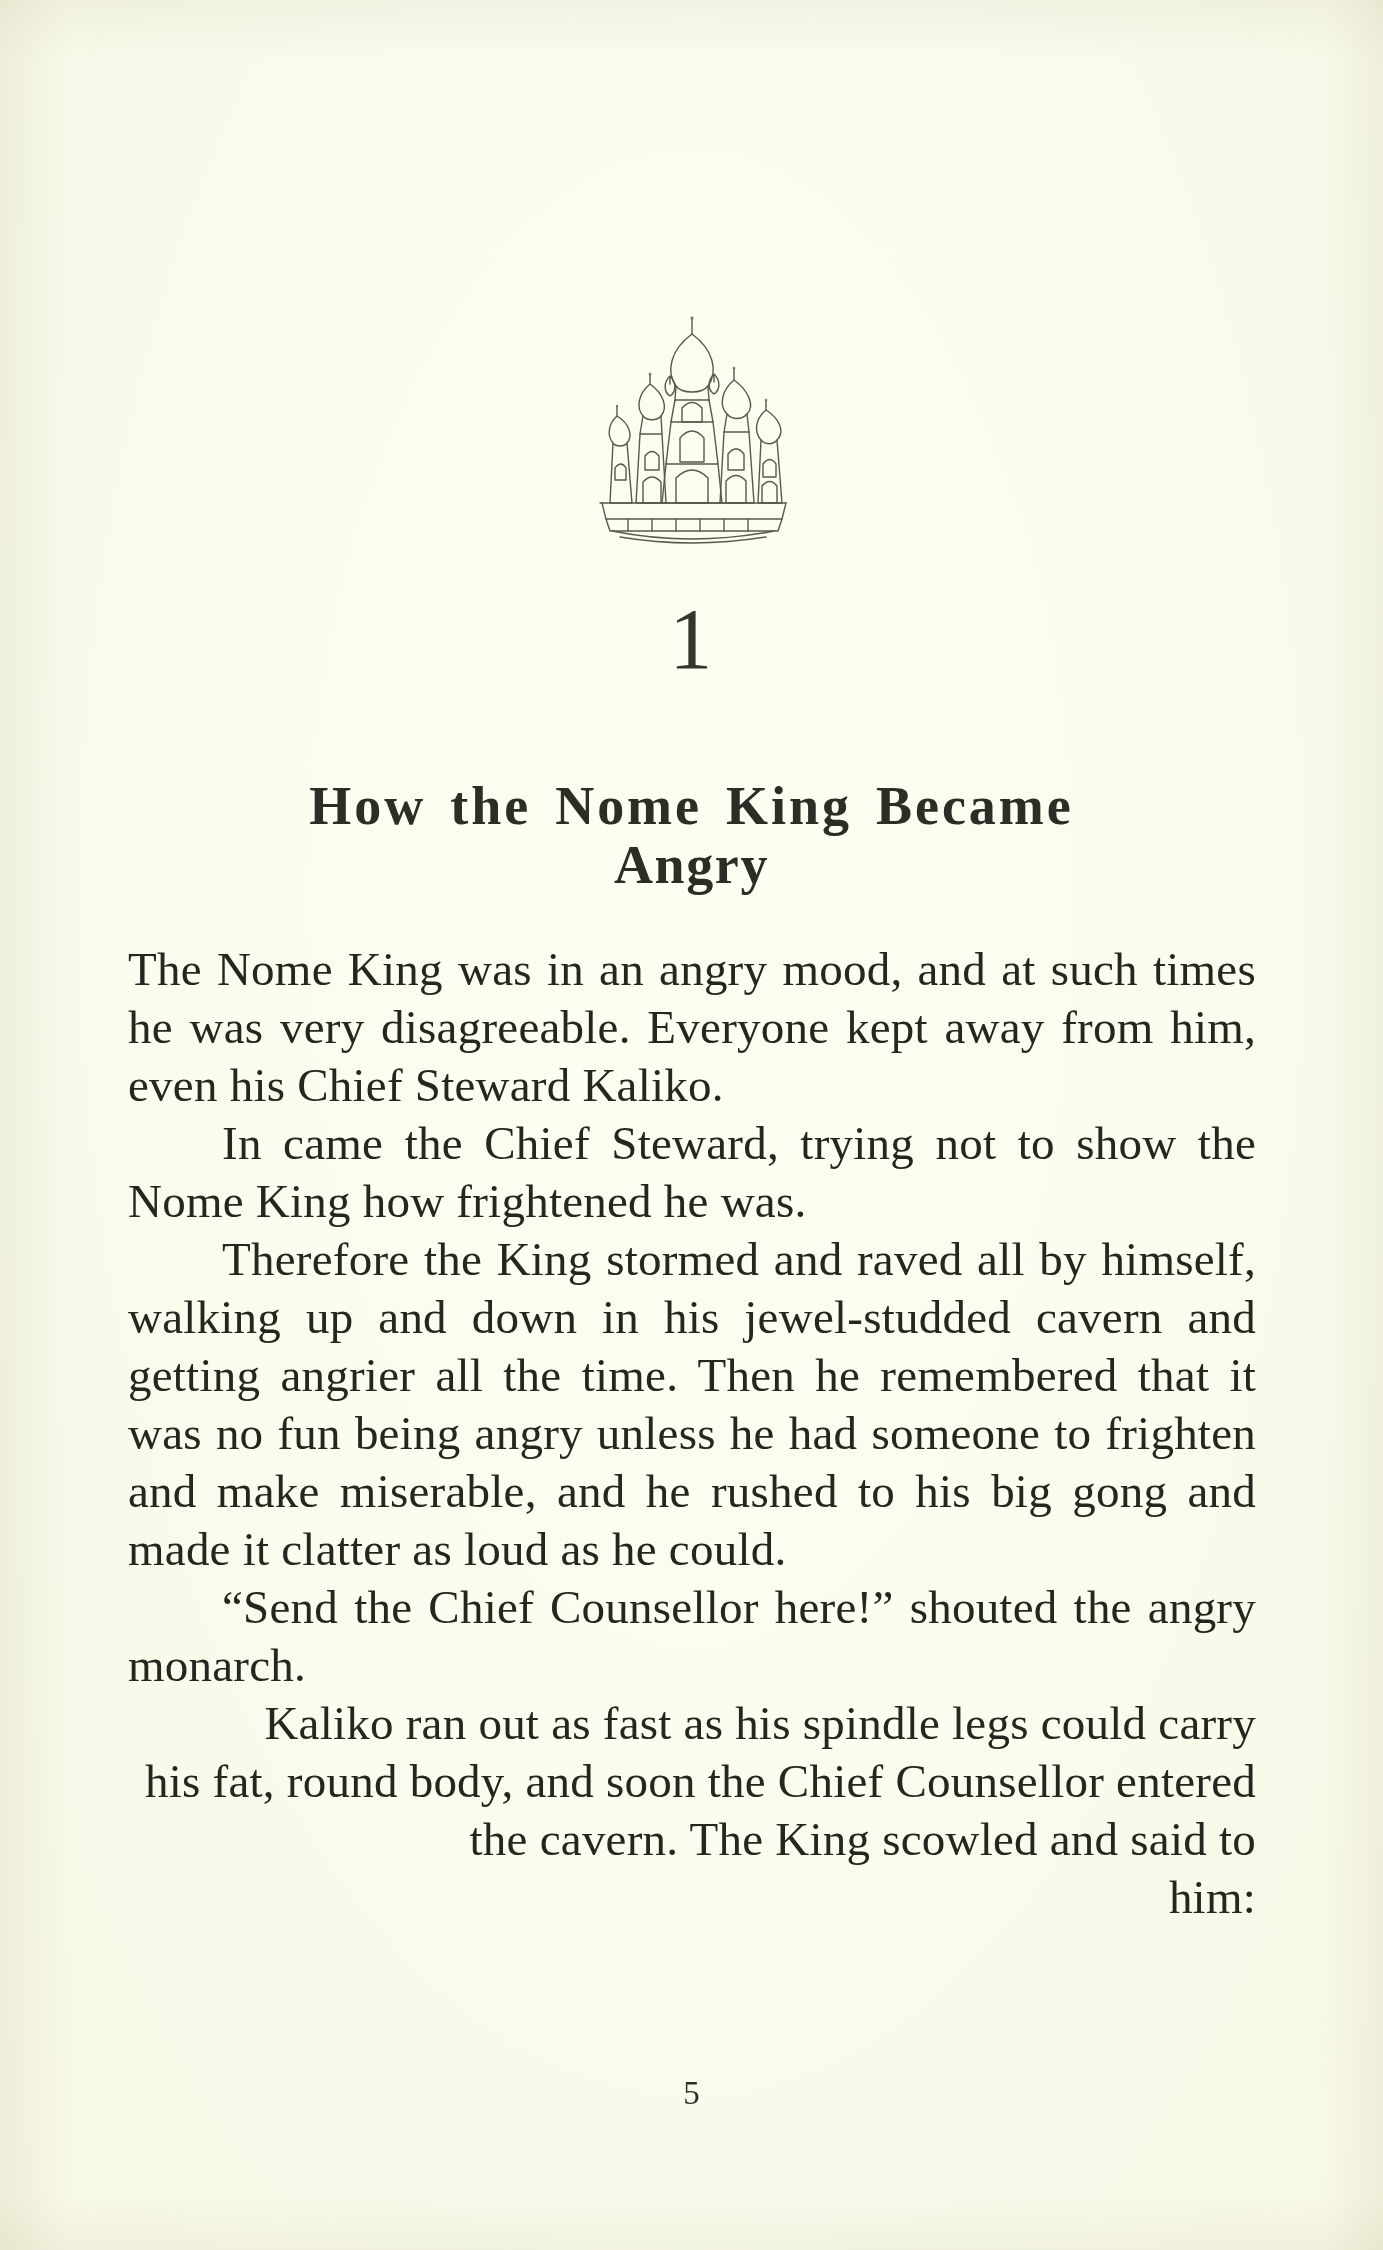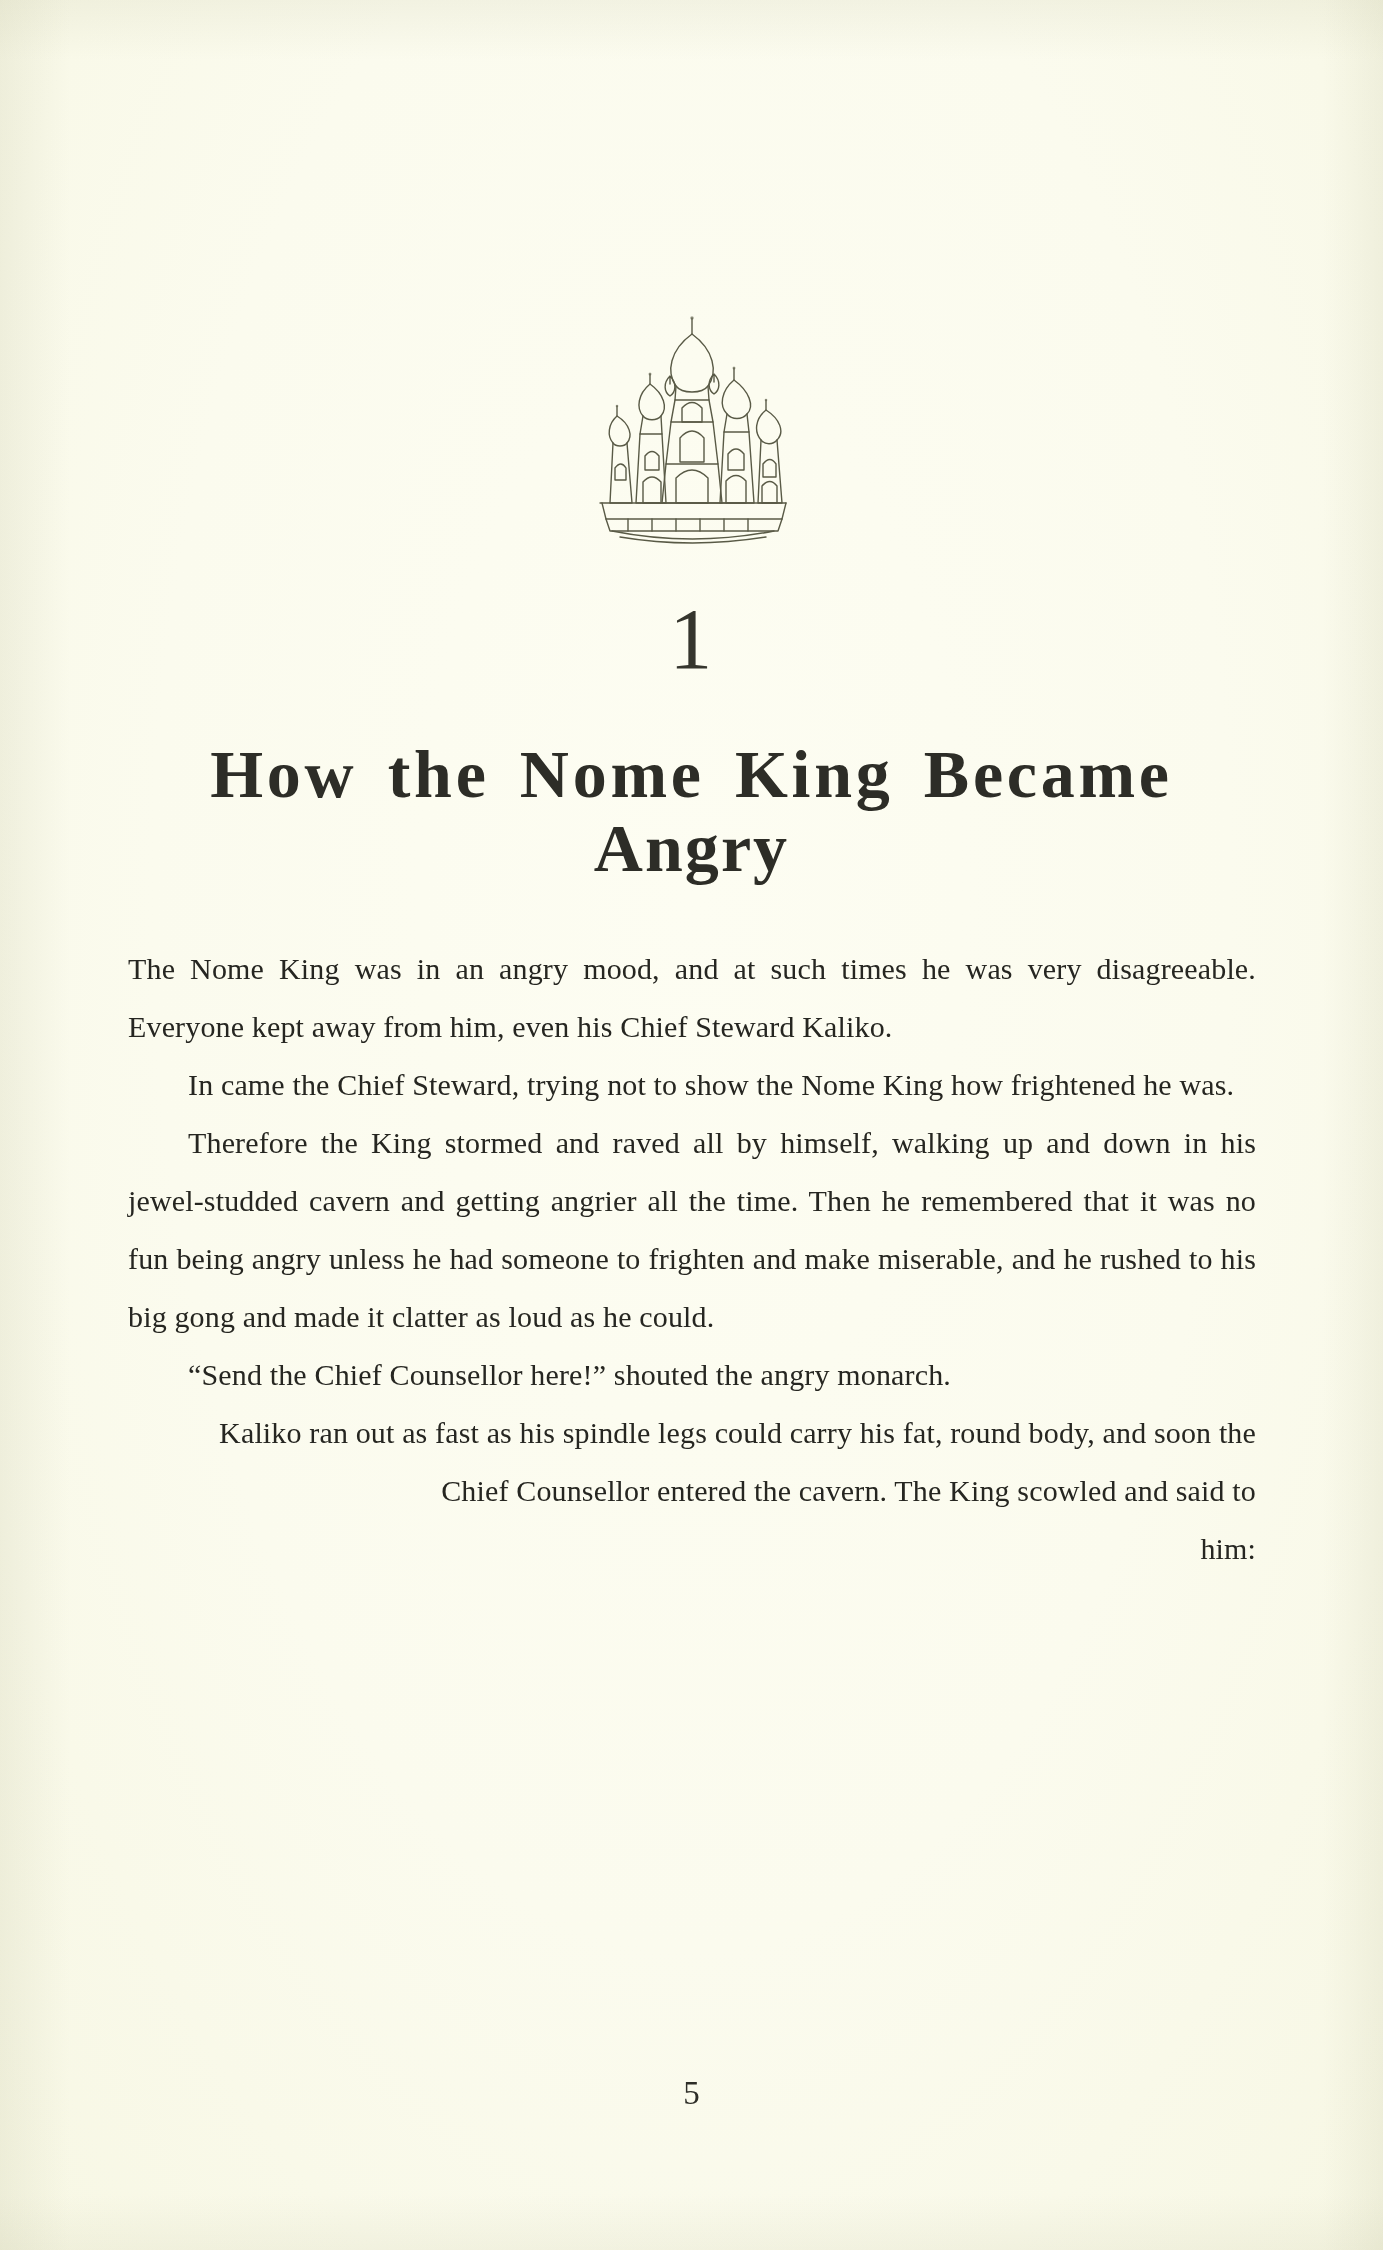--- a/index.html
+++ b/index.html
@@ -67,43 +67,43 @@
     width: 100%;
     text-align: center;
     font-size: 86px;
     line-height: 1;
     font-family: "Liberation Serif", serif;
     color: #35352d;
     letter-spacing: 0.02em;
   }
   .chapter-title {
     position: absolute;
-    top: 690px;
+    top: 740px;
     left: 0;
     width: 100%;
     text-align: center;
-    font-size: 68px;
+    font-size: 54px;
     line-height: 1.12;
     color: #2d2d27;
     letter-spacing: 0.055em;
     word-spacing: 0.14em;
   }
   .chapter-title .line2 {
     display: block;
     letter-spacing: 0.03em;
     margin-top: -2px;
   }
 
   
   .body-text {
     position: absolute;
     top: 940px;
     left: 10px;
     width: 1128px;
-    font-size: 30px;
+    font-size: 47px;
     line-height: 58px;
     text-align: justify;
     text-justify: inter-word;
     color: #262621;
     letter-spacing: 0.005em;
   }
   .body-text p {
     margin: 0;
   }
   .body-text p.indent {

